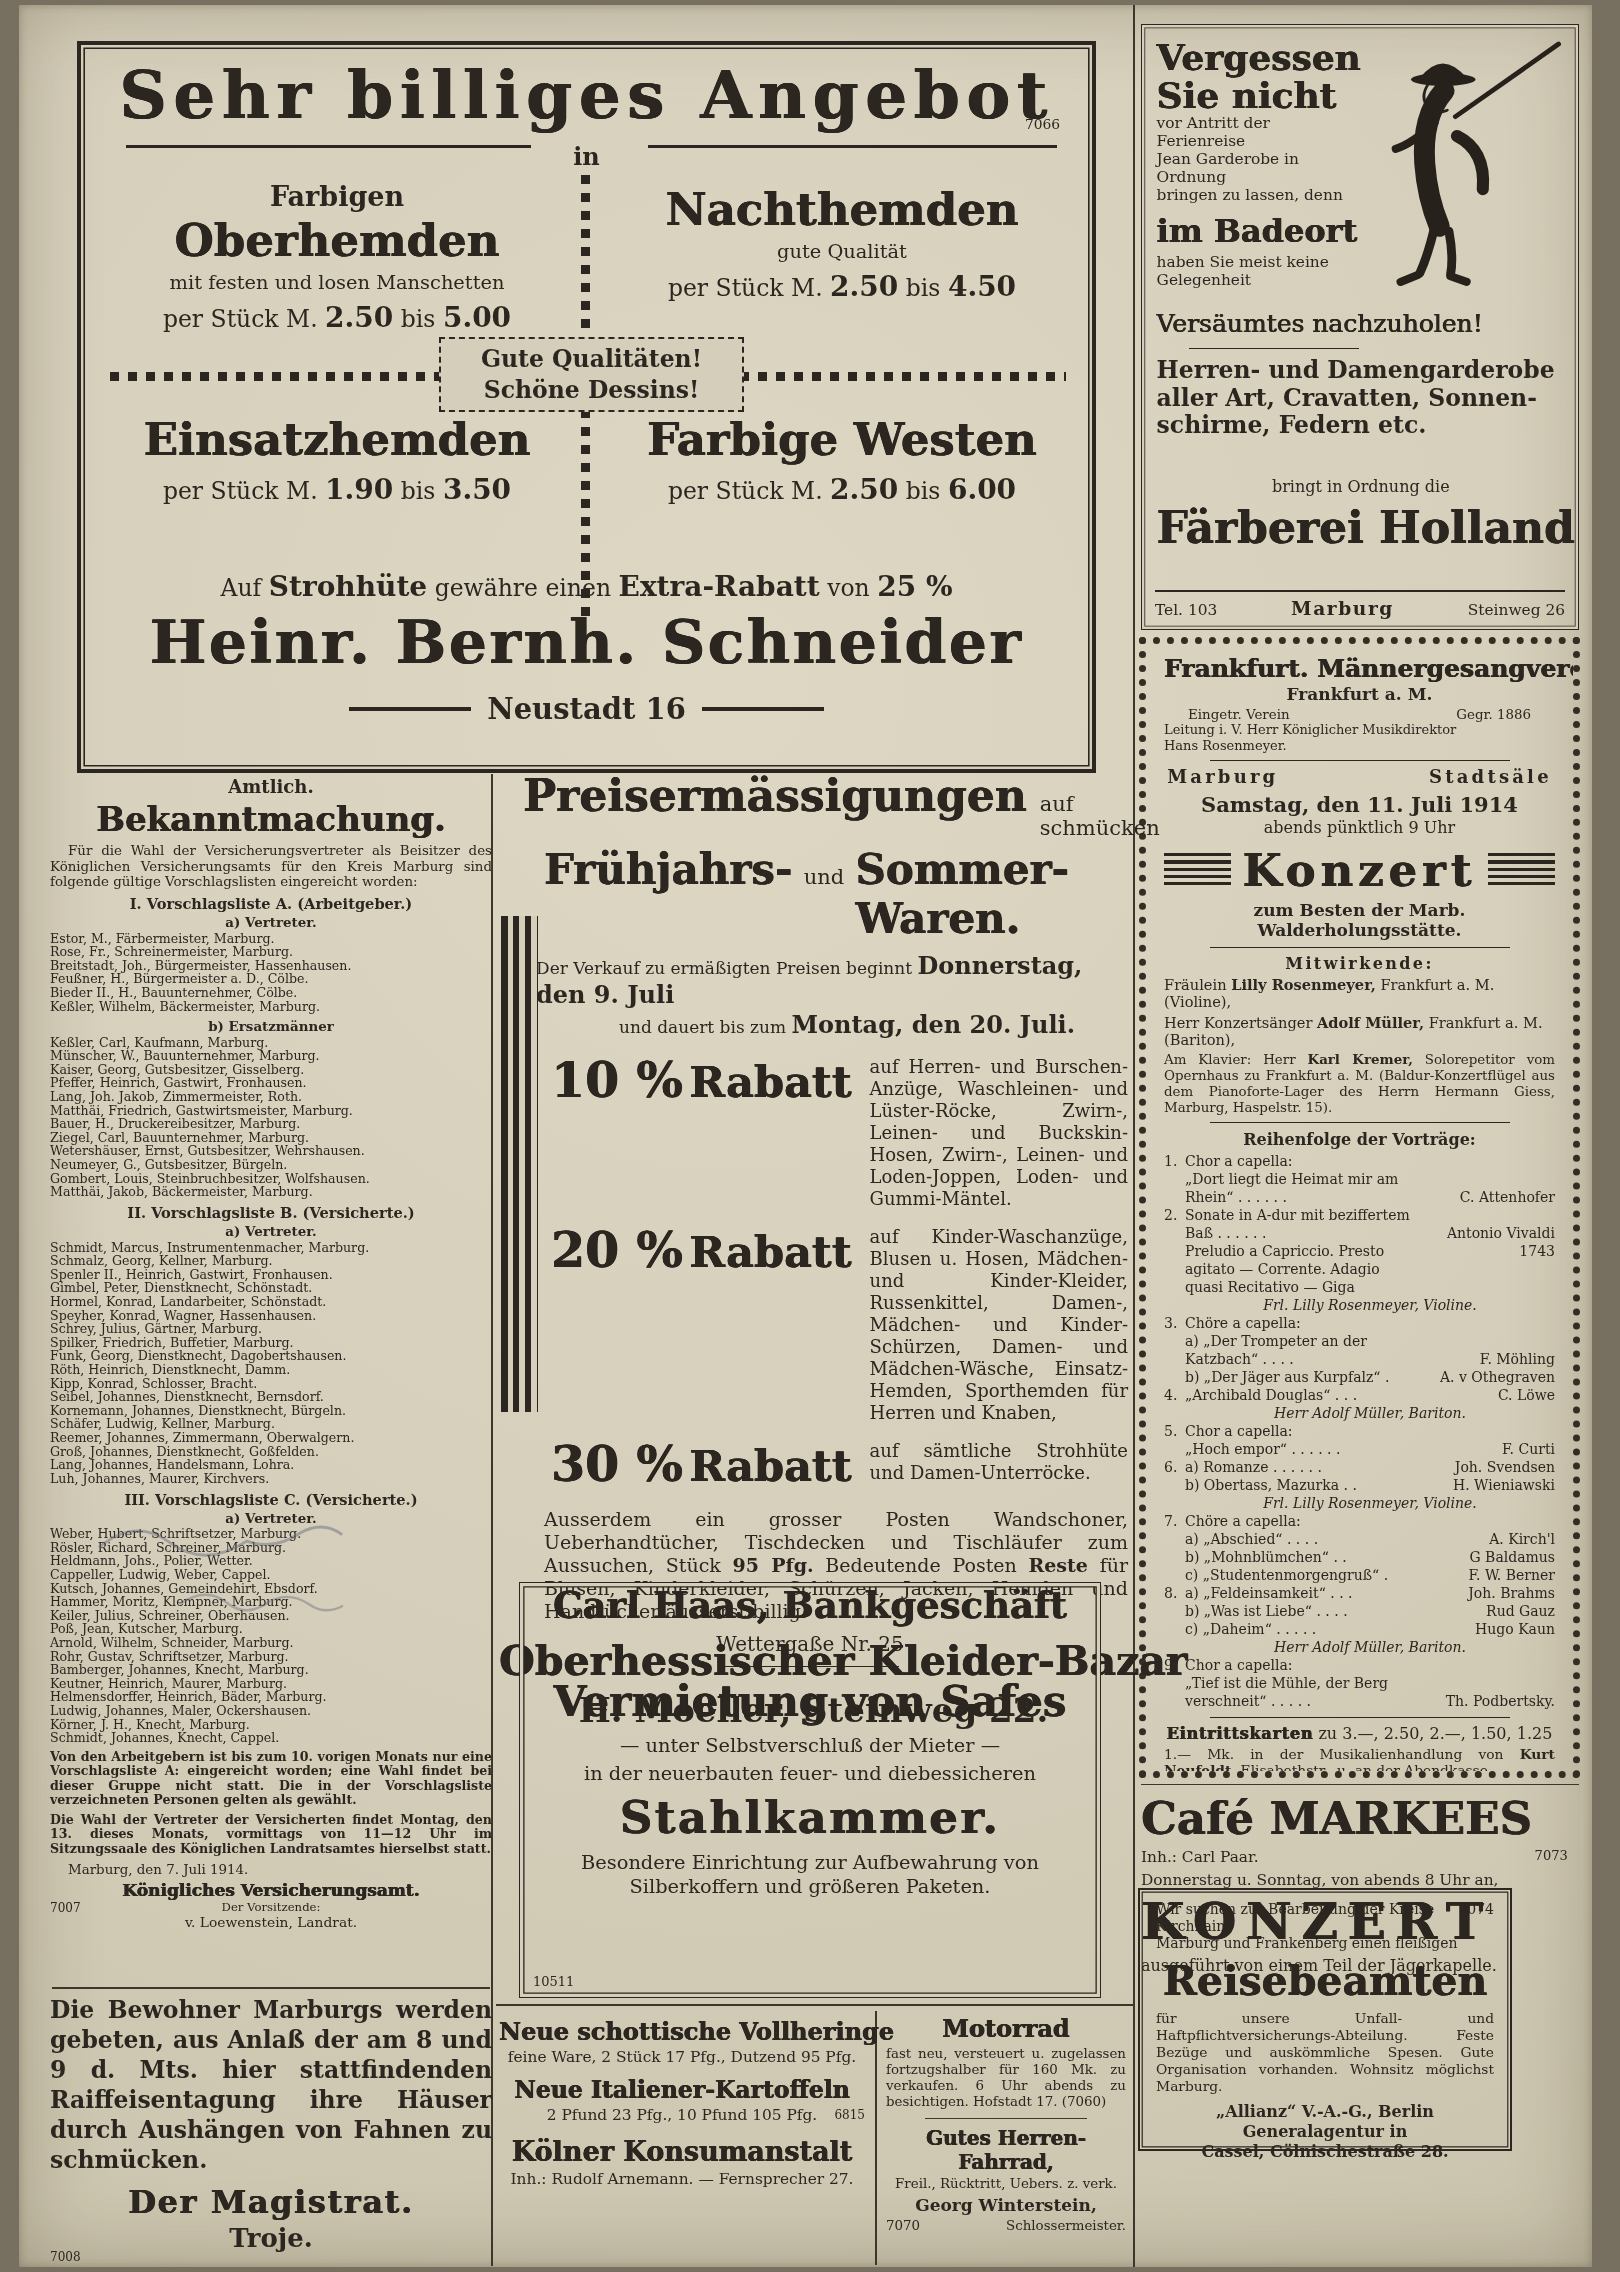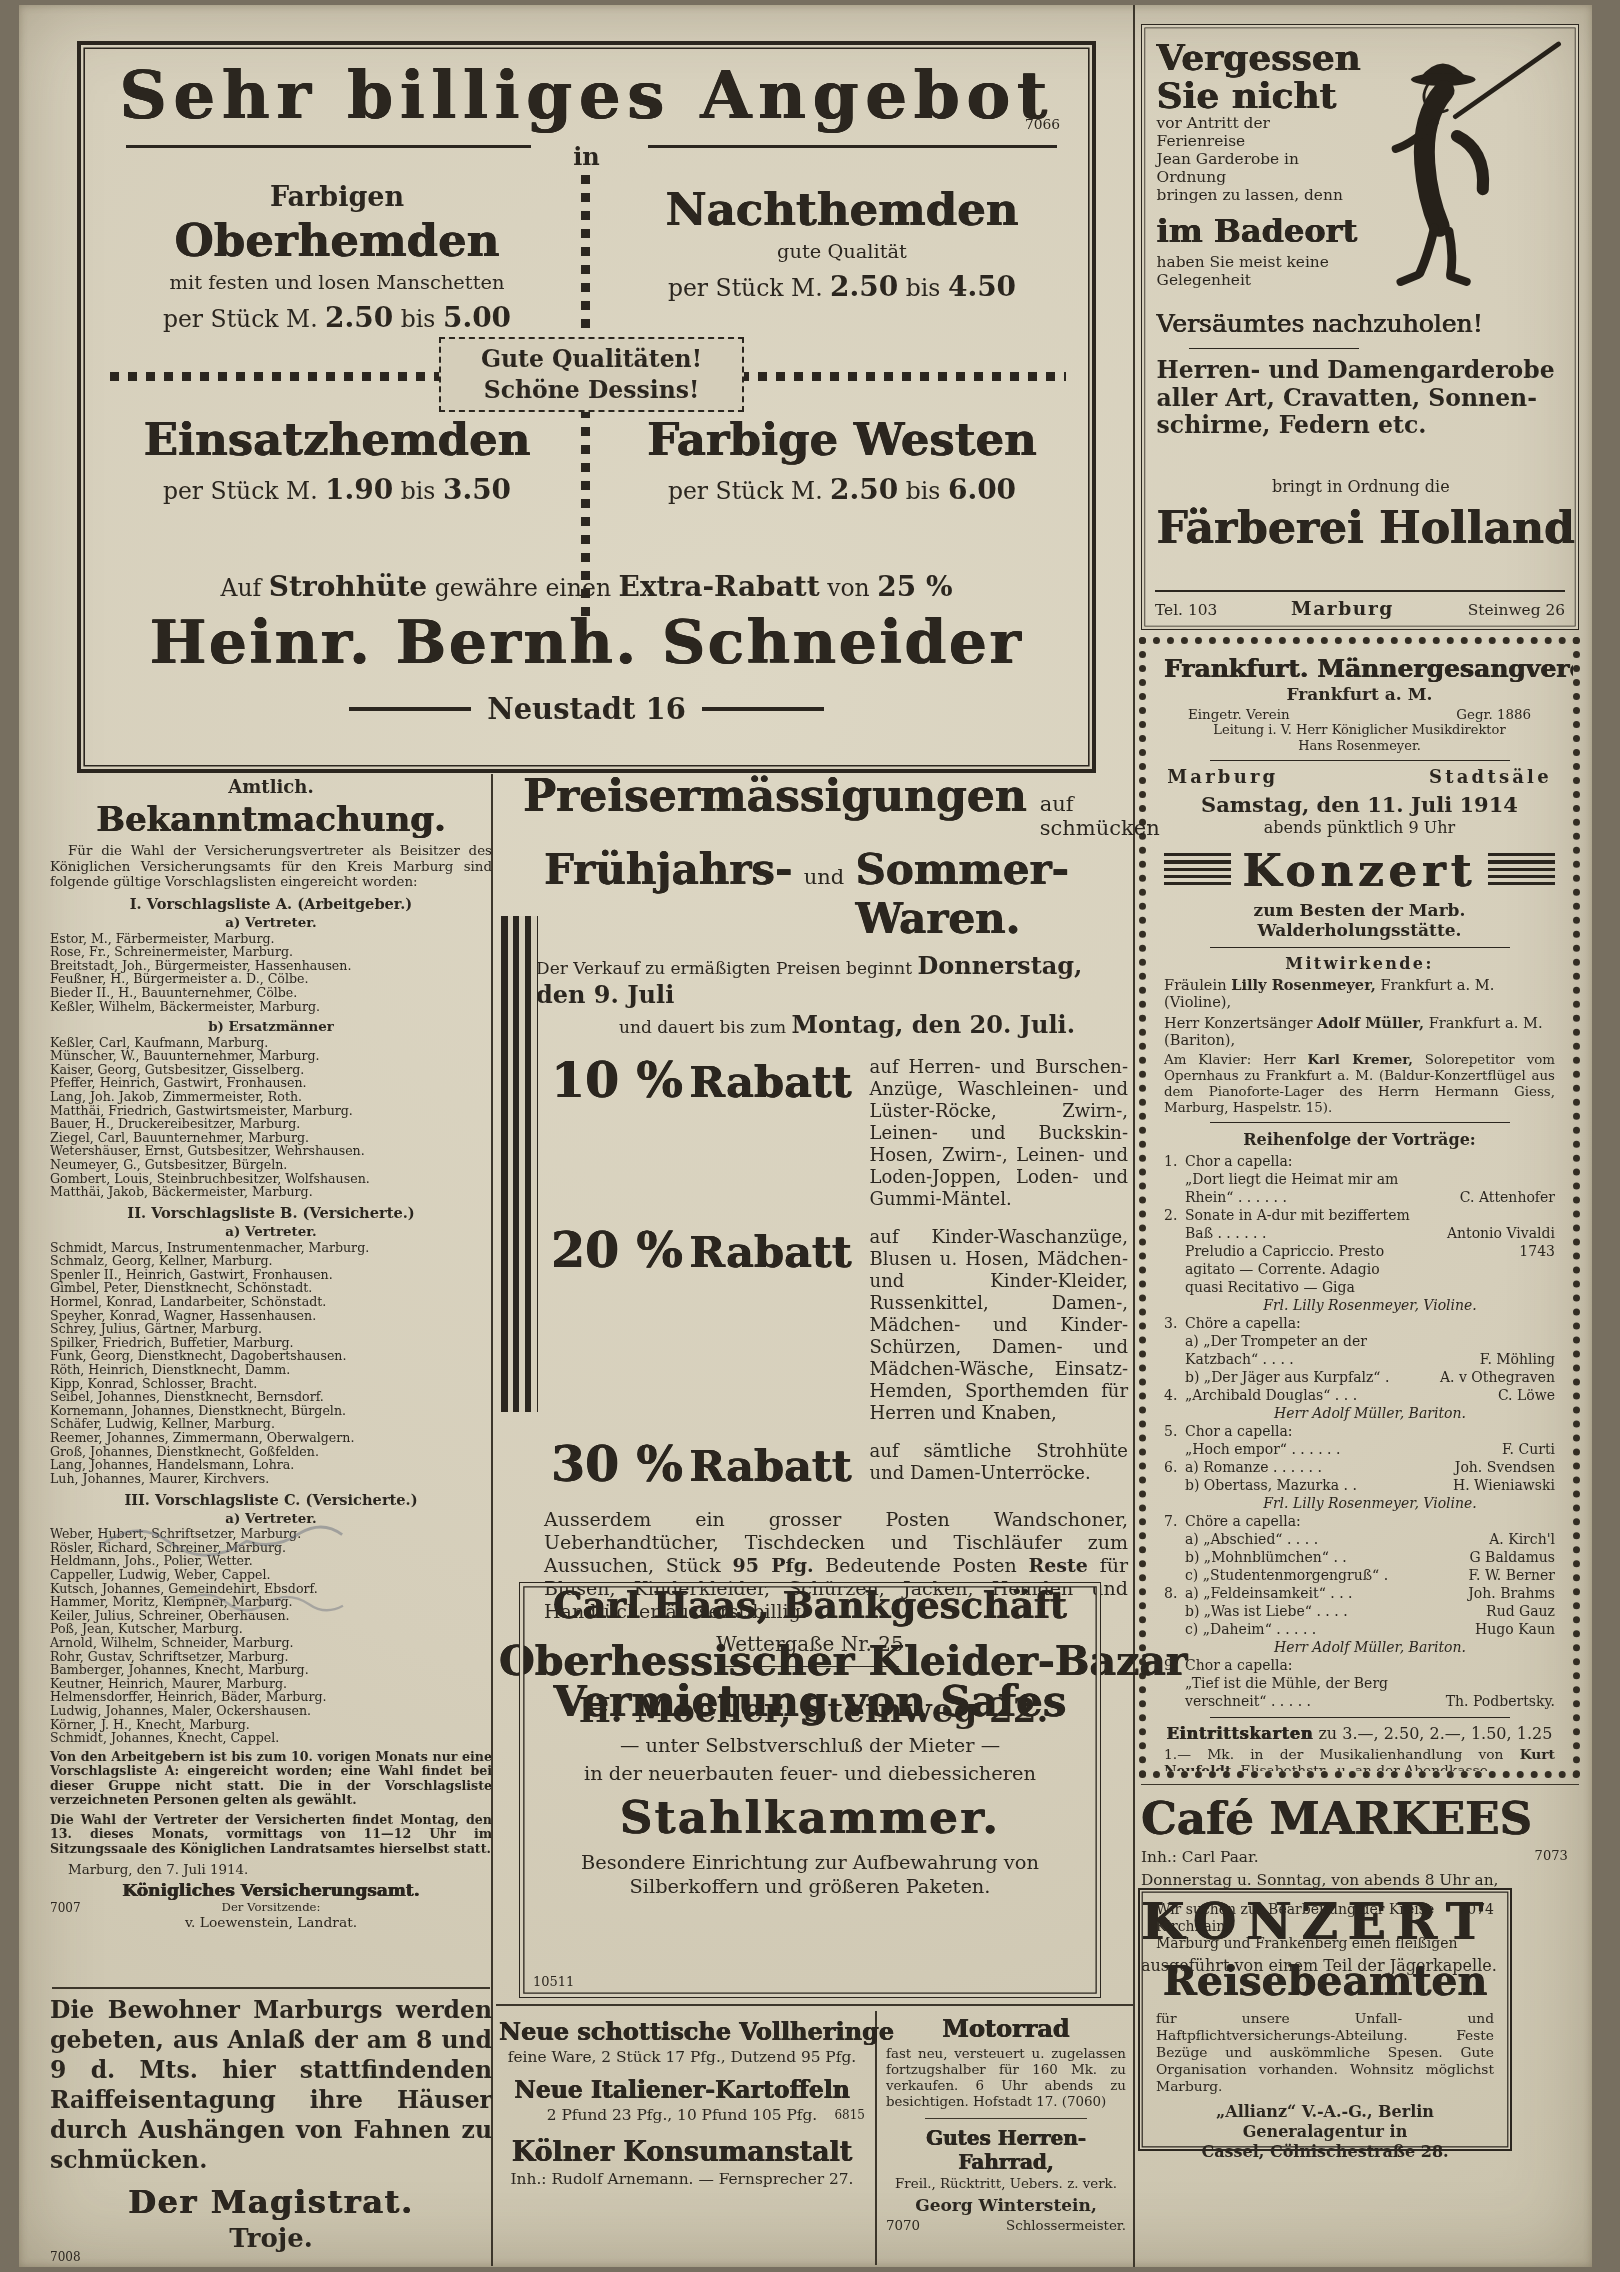--- a/index.html
+++ b/index.html
@@ -58,21 +58,21 @@
   .hol-foot{position:absolute;left:13px;right:13px;bottom:9.7px}
   .hol-footrule{height:1.6px;background:#2b261f;margin-bottom:6.5px}
   .hol-footrow{display:flex;justify-content:space-between;align-items:baseline;font-size:15.4px}
   .hol-city{font-size:18.6px;font-weight:bold;letter-spacing:1.6px}
 
   
   .concert{position:absolute;left:1139px;top:637px;width:441px;height:1141px;border:7.3px dotted #332d23;padding:9.7px 18px;overflow:hidden}
   .cn-title{font-size:25px;font-weight:bold;text-align:center;white-space:nowrap;line-height:29px}
   .cn-sub{font-size:17px;font-weight:bold;text-align:center;margin-top:1.6px}
   .cn-row1{display:flex;justify-content:space-between;font-size:13.4px;padding:0 24px;margin-top:3.2px}
-  .cn-leit{font-size:13px;text-align:center;line-height:15.4px}
+  .cn-leit{font-size:13px;text-align:left;line-height:15.4px}
   .cn-hr{height:1.2px;background:#2b261f;width:300px;margin:6.5px auto 4.9px}
   .cn-cityrow{display:flex;justify-content:space-between;font-size:18px;font-weight:bold;letter-spacing:3.2px;padding:0 3.2px}
   .cn-date{font-size:21px;font-weight:bold;text-align:center;margin-top:4.9px}
   .cn-time{font-size:16px;text-align:center;margin-top:1.6px}
   .cn-banner{display:flex;align-items:center;gap:11.3px;margin:6.5px 0 3.2px}
   .cn-stripe{flex:1;height:34px;background:repeating-linear-gradient(180deg,#2b261f 0 3.2px,transparent 3.2px 7.3px)}
   .cn-konzert{font-size:45px;font-weight:bold;letter-spacing:4.9px}
   .cn-benefit{font-size:17px;font-weight:bold;text-align:center}
   .cn-mit{font-size:16px;font-weight:bold;letter-spacing:2.4px;text-align:center;margin-top:6.5px}
   .cn-perf{font-size:14.6px;line-height:17px;margin-top:3.2px}

